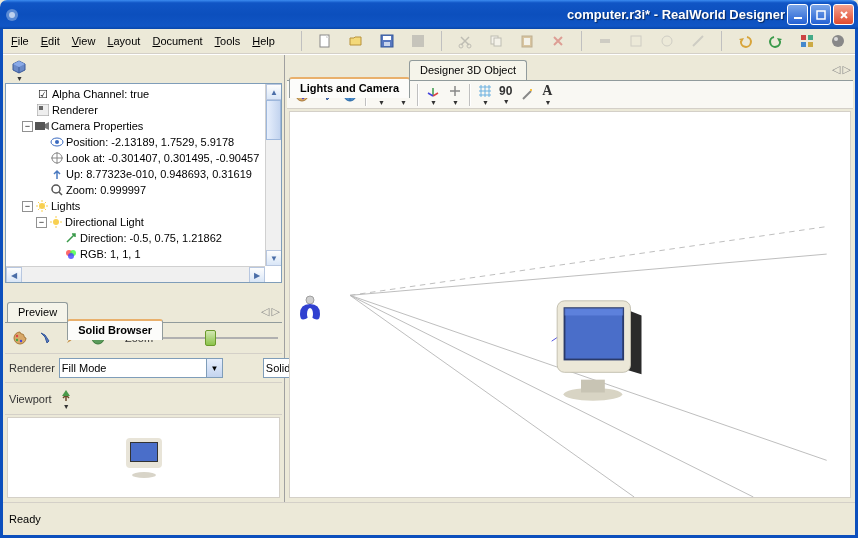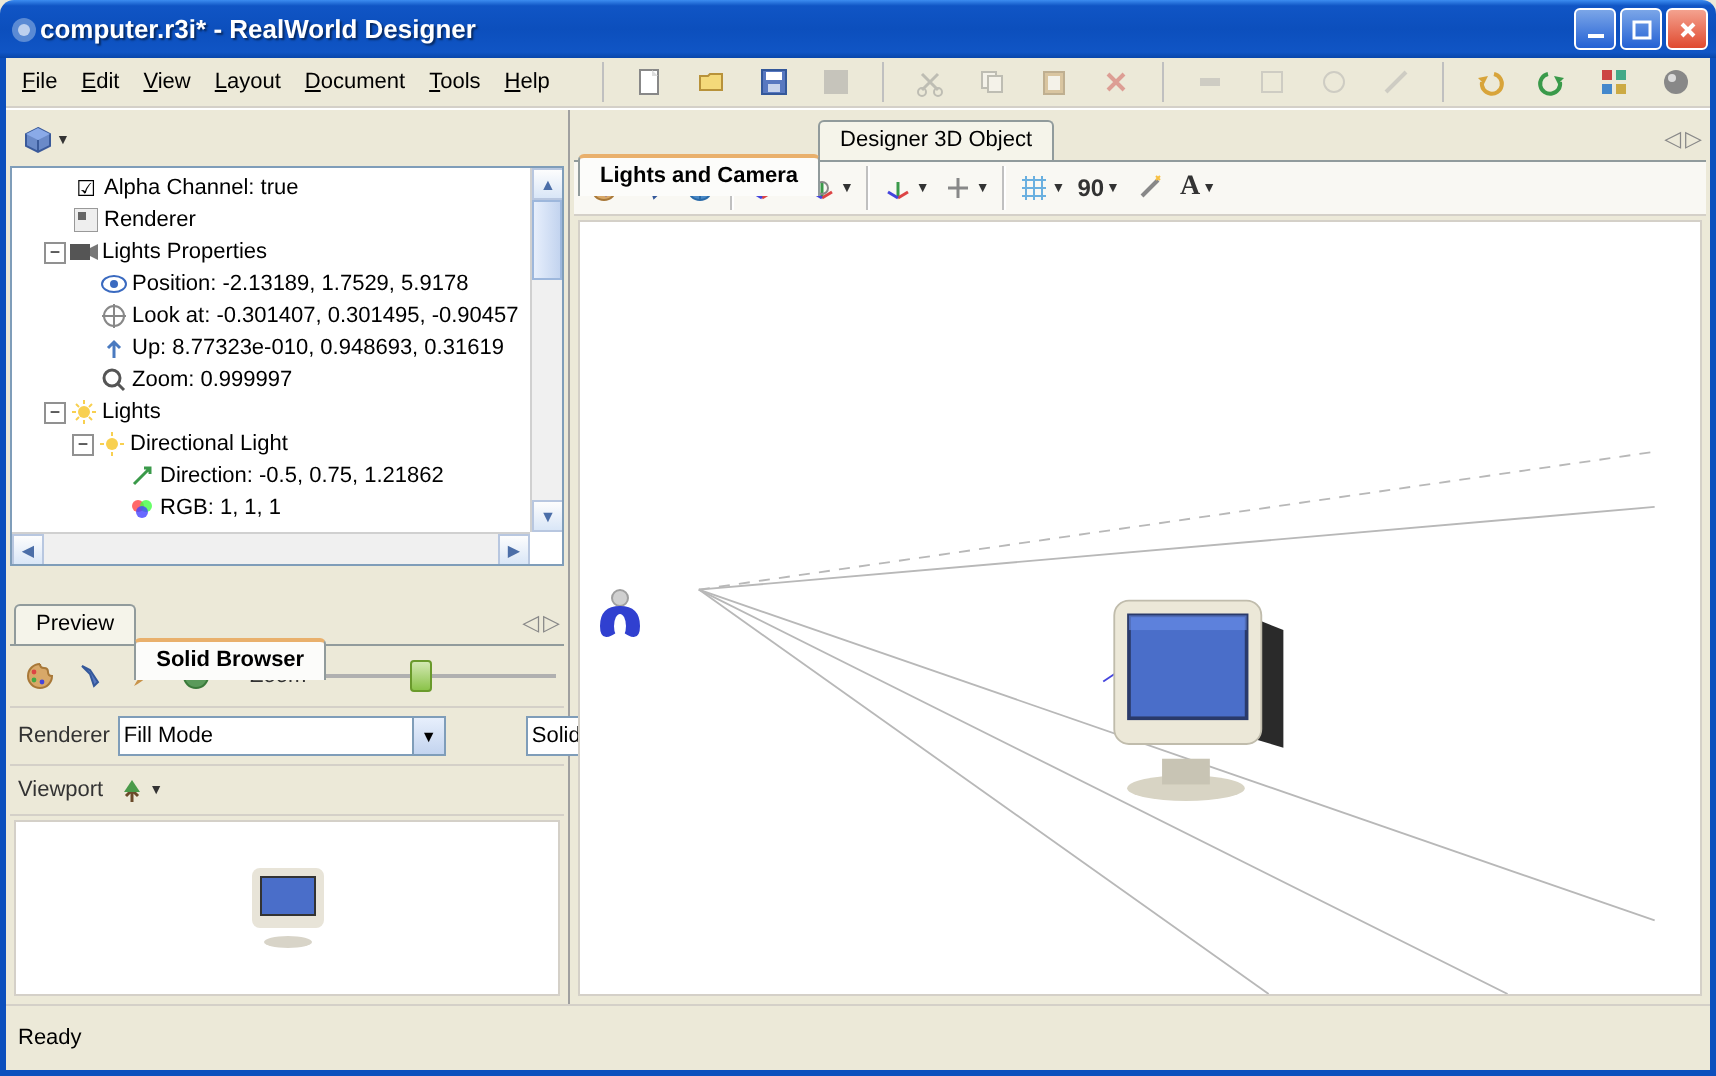--- a/index.html
+++ b/index.html
@@ -1,19 +1,19 @@
 <!DOCTYPE html>
 <html><head>
 <meta charset="utf-8">
 <style>
 * { box-sizing: border-box; margin: 0; padding: 0; font-family: Tahoma, sans-serif; font-size: 11px; }
 body { background: #ece9d8; width: 858px; height: 538px; overflow: hidden; }
 
 .titlebar { height: 29px; background: linear-gradient(to bottom, #3c8cf0 0%, #1055c5 10%, #0c4fbd 50%, #1055c5 90%, #0846aa 100%); display: flex; align-items: center; padding: 0 4px; color: white; border-radius: 7px 7px 0 0; }
-.titlebar-text { flex: 1; font-weight: bold; font-size: 13px; text-shadow: 1px 1px 1px rgba(0,0,0,0.5); }
+.titlebar-text { flex: 1; font-weight: bold; font-size: 13px; text-shadow: 1px 1px 1px rgba(0,0,0,0.5); text-align: right; }
 .win-btn { width: 21px; height: 21px; margin-left: 2px; border: 1px solid white; border-radius: 3px; display: flex; align-items: center; justify-content: center; font-weight: bold; color: white; font-family: Arial; }
 .win-min { background: linear-gradient(to bottom, #7ba6e8, #2461d4); }
 .win-max { background: linear-gradient(to bottom, #7ba6e8, #2461d4); }
 .win-close { background: linear-gradient(to bottom, #f4a28f, #e04a2f); }
 
 .window-inner { border: 3px solid #0c4fbd; border-top: none; height: 509px; display: flex; flex-direction: column; background: #ece9d8; }
 
 .menubar { height: 25px; display: flex; align-items: center; padding: 0 8px; gap: 12px; background: #ece9d8; border-bottom: 1px solid #d4d0c8; }
 .menu-item { cursor: default; }
 .menu-item u { text-decoration: underline; }
@@ -60,21 +60,21 @@
 
 select, input[type=text] { border: 1px solid #7f9db9; height: 20px; font-size: 11px; padding: 0 2px; background: white; }
 .combo { display: flex; }
 .combo input { border-right: none; }
 .combo .cb-btn { width: 17px; height: 20px; background: linear-gradient(#e7effc,#c3d4ef); border: 1px solid #7f9db9; display: flex; align-items: center; justify-content: center; font-size: 8px; }
 
 .status { height: 20px; border-top: 1px solid #d4d0c8; padding: 16px 6px; display: flex; align-items: center; }
 
 .toolbar-2 { display: flex; align-items: center; padding: 2px 4px; gap: 2px; border-bottom: 1px solid #d4d0c8; background: #f9f8f3; }
 .tb-sep { width: 2px; height: 22px; border-left: 1px solid #c0c0c0; border-right: 1px solid #fff; margin: 0 2px; }
-.tb-combo { display: inline-flex; align-items: center; padding: 0 2px; }
+.tb-combo { display: inline-flex; align-items: center; padding: 0 2px; flex-direction: column; }
 .tb-combo .dropdown-arrow { font-size: 7px; margin-left: 1px; color: #333; }
 
 svg.ico { width: 16px; height: 16px; }
 </style>
 </head>
 <body>
 
 <div class="titlebar">
   <svg class="ico" viewBox="0 0 16 16">
       <circle cx="8" cy="8" r="6" fill="#5a8ad4"></circle>
@@ -238,21 +238,21 @@
               <span>Renderer</span>
             </div>
       <div class="tree-row" style="padding-left:14px">
               <span class="tree-expander">−</span>
               <span class="tree-icon">
                 <svg width="14" height="12">
                   <rect x="0" y="2" width="10" height="8" fill="#555"></rect>
                   <path d="M10 4 L14 2 L14 10 L10 8 Z" fill="#777"></path>
                 </svg>
               </span>
-              <span>Lights Properties</span>
+              <span>Camera Properties</span>
             </div>
       <div class="tree-row" style="padding-left:42px">
               <span class="tree-icon">
                 <svg width="14" height="10">
                   <ellipse cx="7" cy="5" rx="6" ry="4" fill="none" stroke="#3a6ac0"></ellipse>
                   <circle cx="7" cy="5" r="2" fill="#3a6ac0"></circle>
                 </svg>
               </span>
               <span>Position: -2.13189, 1.7529, 5.9178</span>
             </div>

